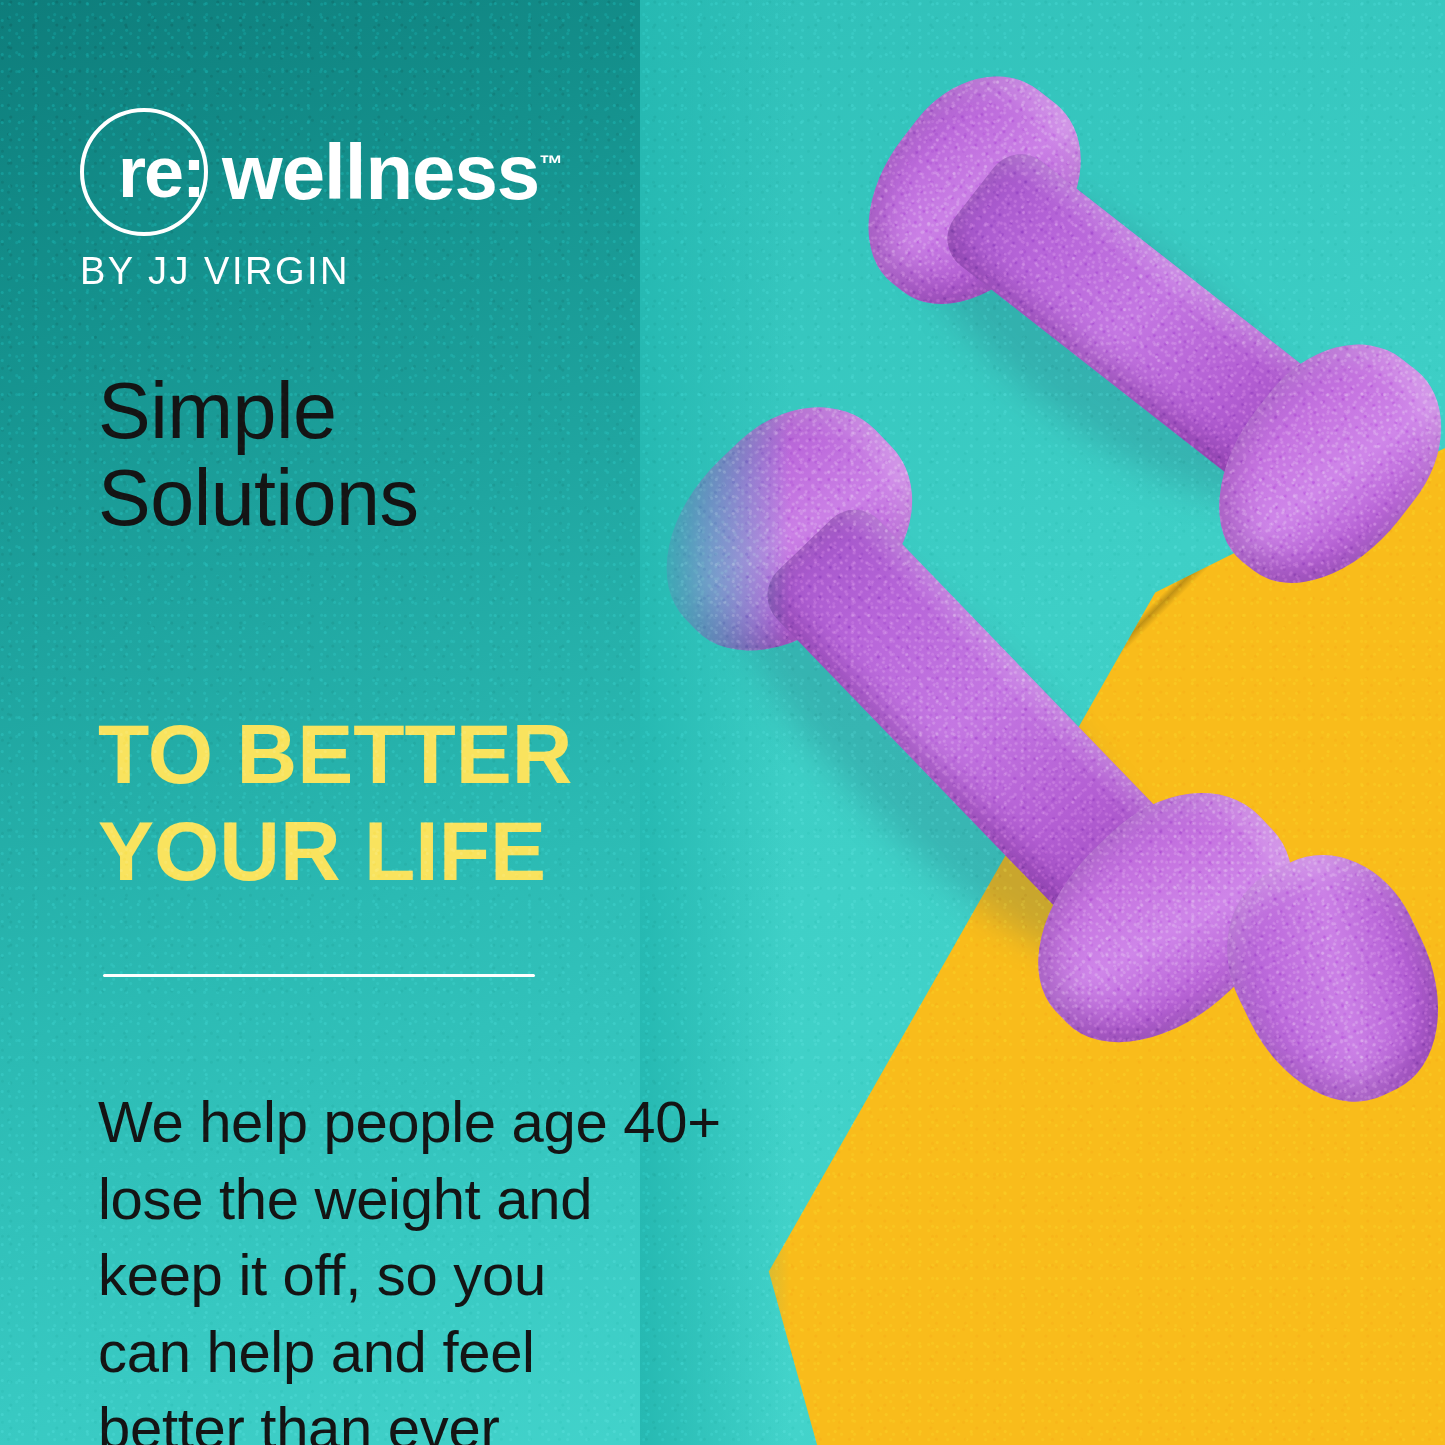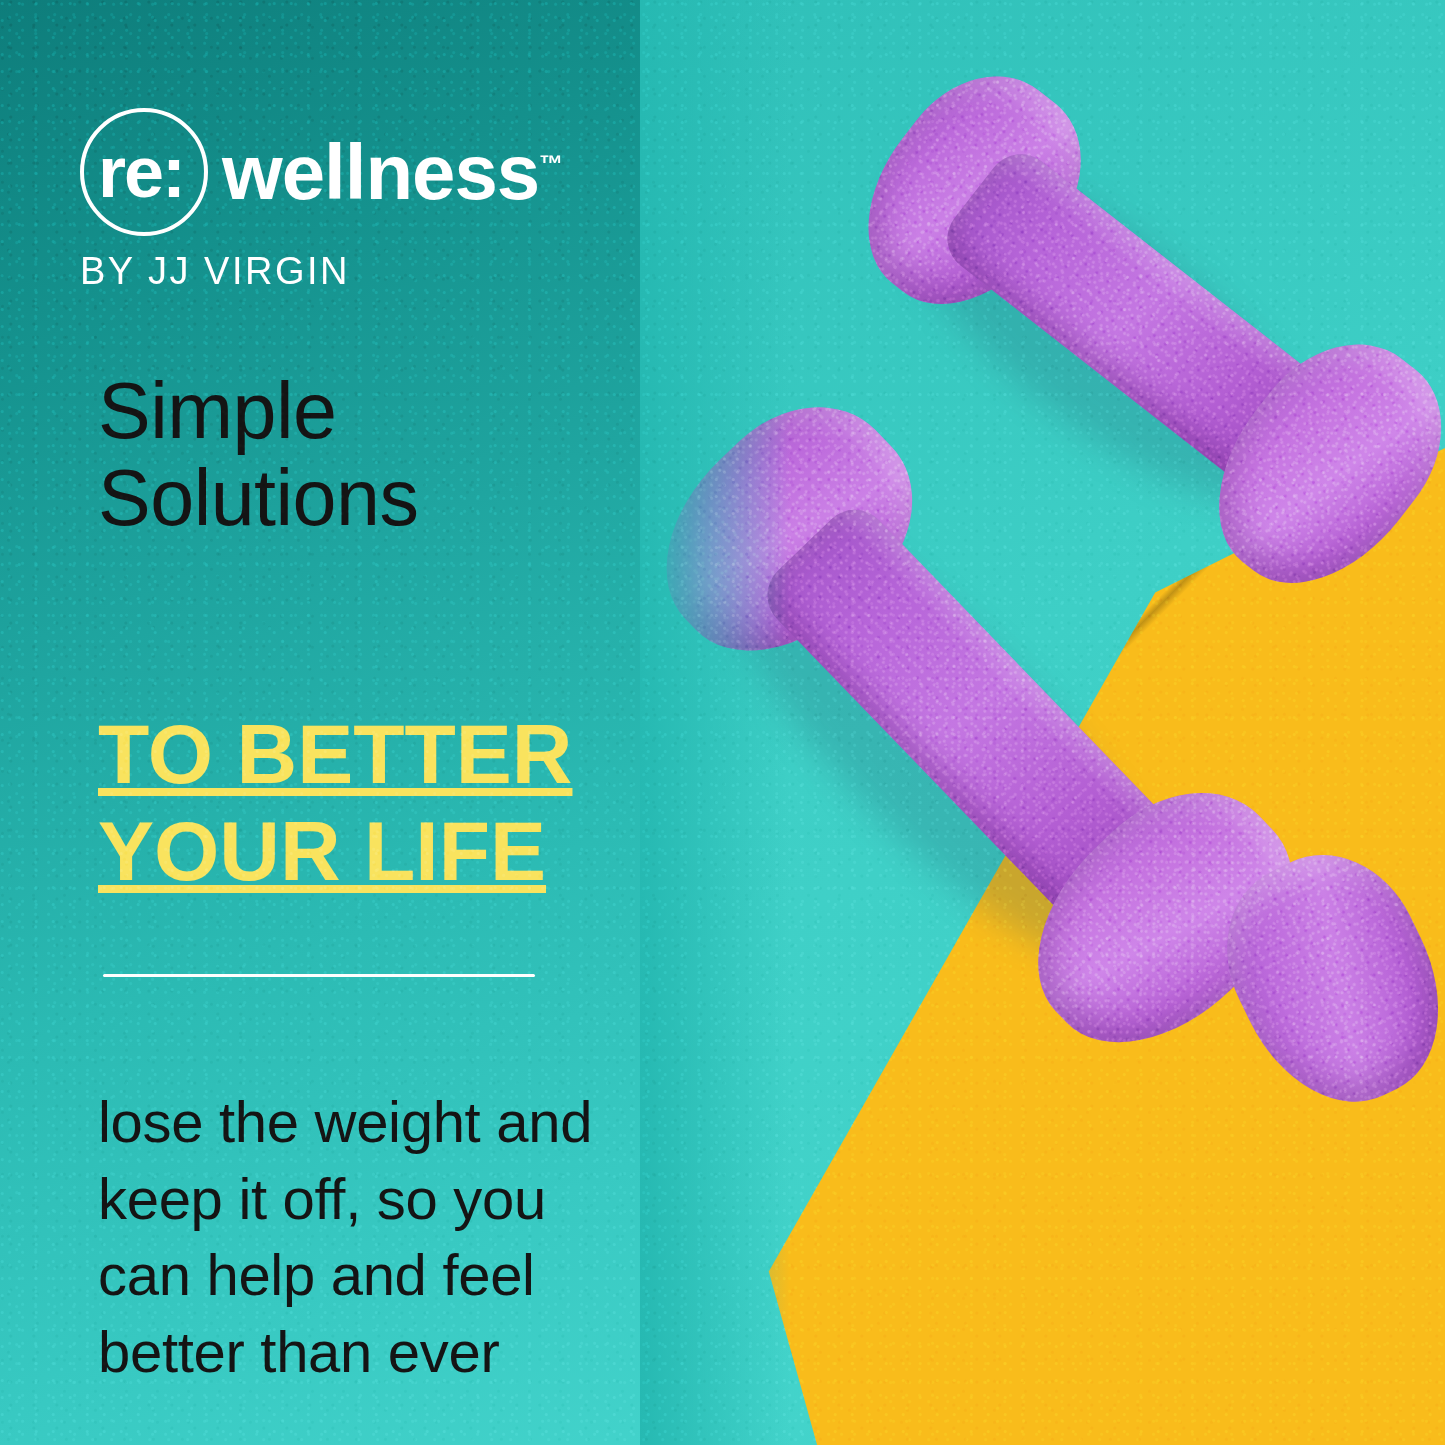--- a/index.html
+++ b/index.html
@@ -149,21 +149,21 @@
 
   
   #logo { position: absolute; left: 80px; top: 108px; width: 660px; }
   .logo-row { display: flex; align-items: center; }
   .re-circle {
     width: 128px; height: 128px;
     border: 4px solid #ffffff;
     border-radius: 50%;
     display: flex;
     align-items: center;
-    justify-content: flex-start;
+    justify-content: flex-end;
     padding-left: 14px;
     box-sizing: border-box;
     flex: none;
   }
   .re-text {
     color: #ffffff;
     font-size: 72px;
     font-weight: 700;
     letter-spacing: -2px;
     line-height: 1;
@@ -211,21 +211,20 @@
   
   #emphasis {
     position: absolute;
     left: 98px;
     top: 706px;
     color: #f9e35e;
     font-size: 84px;
     font-weight: 700;
     line-height: 1.15;
     letter-spacing: 0px;
-    text-decoration: underline;
   }
   #emphasis .ln { display: block; white-space: nowrap; }
 
   
   #divider {
     position: absolute;
     left: 103px;
     top: 974px;
     width: 432px;
     height: 3px;
@@ -311,20 +310,21 @@
     </h1>
 
     <div id="emphasis">
       <span class="ln">TO BETTER</span>
       <span class="ln">YOUR LIFE</span>
     </div>
 
     <div id="divider"></div>
 
     <p id="body">
+      <span class="ln">We help people age 40+</span>
       <span class="ln">lose the weight and</span>
       <span class="ln">keep it off, so you</span>
       <span class="ln">can help and feel</span>
       <span class="ln">better than ever</span>
     </p>
 
   </div>
 
   <div class="grain"></div>
 </div>

